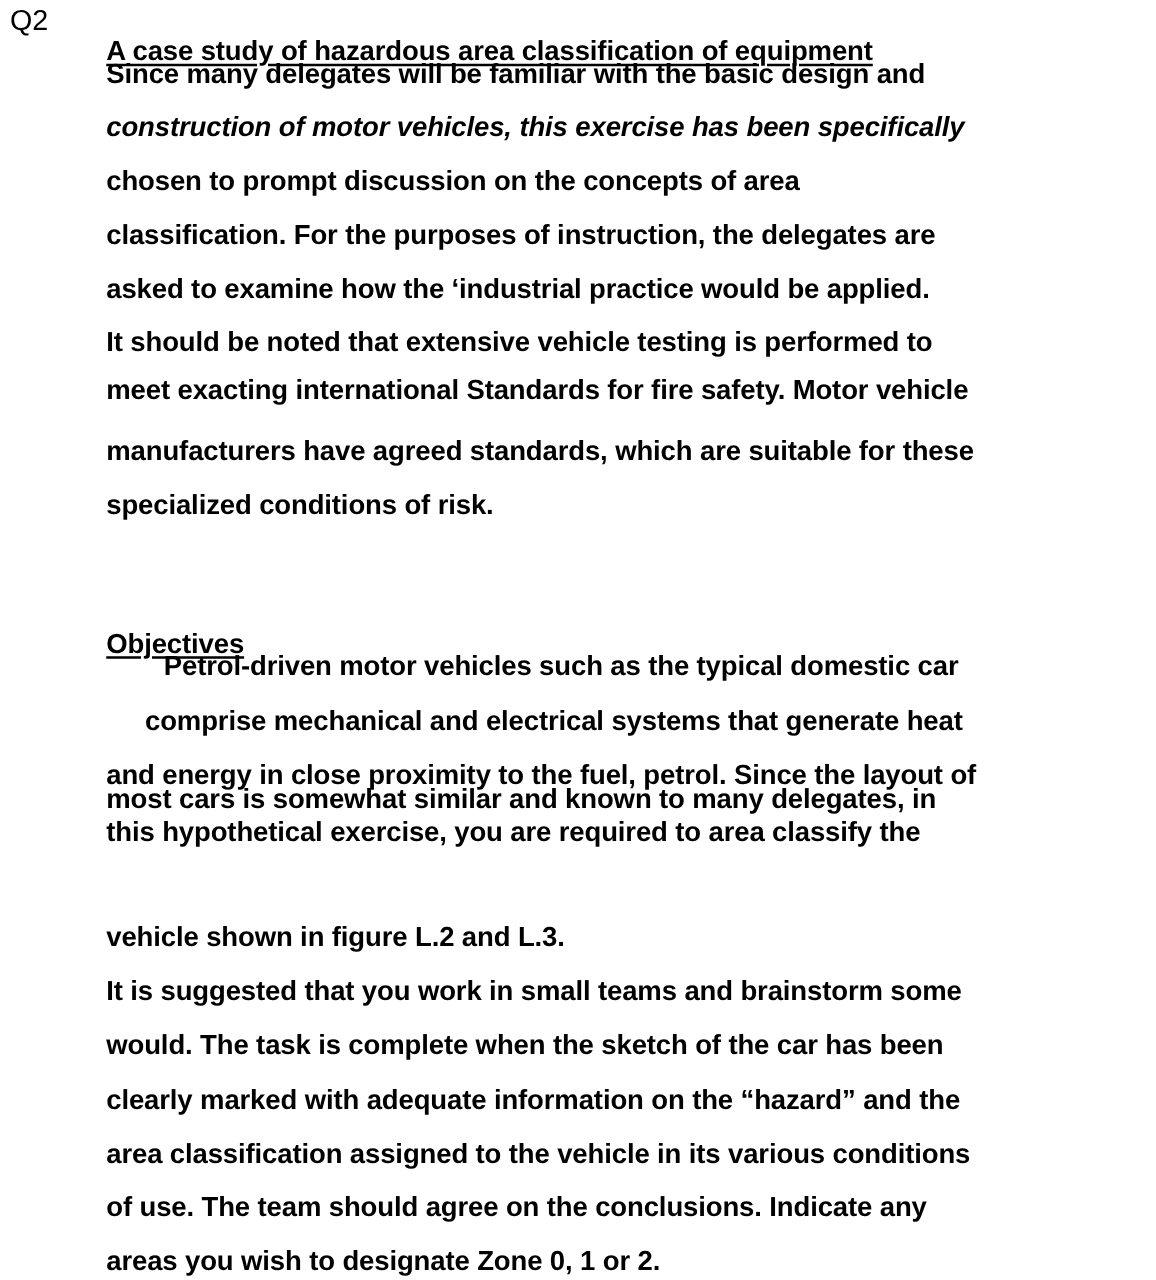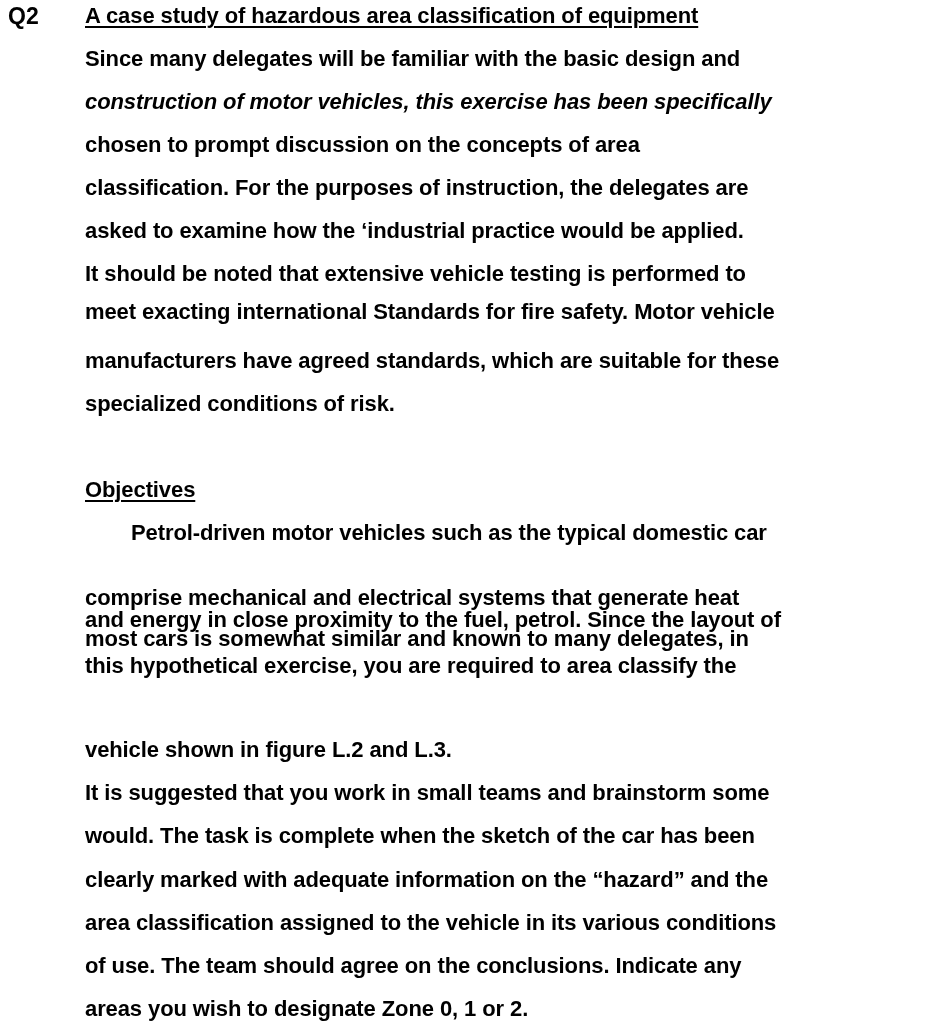--- a/index.html
+++ b/index.html
@@ -13,36 +13,37 @@
       position: relative;
       overflow: hidden;
       font-family: "Liberation Sans", sans-serif;
       color: #000000;
     }
     .q-number {
       position: absolute;
       left: 8px;
       top: 2px;
       font-size: 23px;
-      font-weight: bold;
+      font-weight: normal;
       line-height: 28px;
     }
     .line {
       position: absolute;
       left: 85px;
       font-size: 22px;
       font-weight: bold;
       line-height: 28px;
       white-space: nowrap;
       letter-spacing: -0.1px;
     }
     .underline {
       text-decoration: underline;
       text-underline-offset: 3px;
       text-decoration-thickness: 2px;
+      margin-top: 25px;
     }
   </style>
 </head>
 <body>
 
 <div>
   <div class="q-number">Q2</div>
   <div class="line underline" style="top:2px;">A case study of hazardous area classification of equipment</div>
 
   <div>
@@ -54,21 +55,21 @@
     <div class="line" style="top:260px;">It should be noted that extensive vehicle testing is performed to</div>
     <div class="line" style="top:298px;">meet exacting international Standards for fire safety. Motor vehicle</div>
     <div class="line" style="top:347px;">manufacturers have agreed standards, which are suitable for these</div>
     <div class="line" style="top:390px;">specialized conditions of risk.</div>
   </div>
 
   <div class="line underline" style="top:476px;">Objectives</div>
 
   <div>
     <div class="line" style="top:519px;margin-left:46px;">Petrol-driven motor vehicles such as the typical domestic car</div>
-    <div class="line" style="top:584px;">comprise mechanical and electrical systems that generate heat</div>
+    <div class="line" style="top:563px;margin-left:31px;">comprise mechanical and electrical systems that generate heat</div>
     <div class="line" style="top:606px;">and energy in close proximity to the fuel, petrol. Since the layout of</div>
     <div class="line" style="top:625px;">most cars is somewhat similar and known to many delegates, in</div>
     <div class="line" style="top:652px;">this hypothetical exercise, you are required to area classify the</div>
     <div class="line" style="top:736px;">vehicle shown in figure L.2 and L.3.</div>
     <div class="line" style="top:779px;">It is suggested that you work in small teams and brainstorm some</div>
     <div class="line" style="top:822px;">would. The task is complete when the sketch of the car has been</div>
     <div class="line" style="top:866px;">clearly marked with adequate information on the “hazard” and the</div>
     <div class="line" style="top:909px;">area classification assigned to the vehicle in its various conditions</div>
     <div class="line" style="top:952px;">of use. The team should agree on the conclusions. Indicate any</div>
     <div class="line" style="top:995px;">areas you wish to designate Zone 0, 1 or 2.</div>

